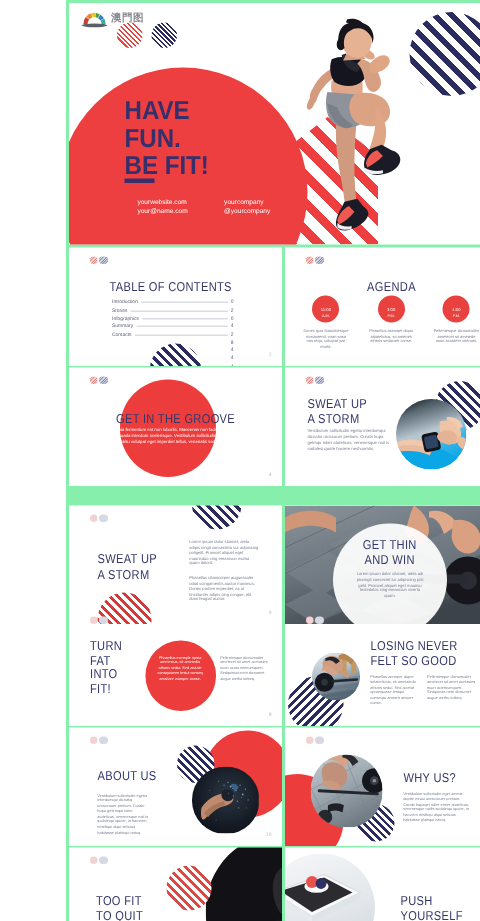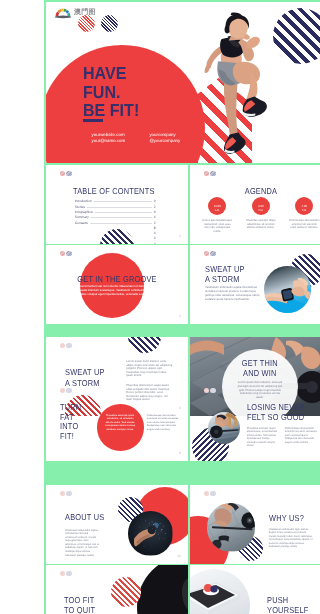--- a/index.html
+++ b/index.html
@@ -27,21 +27,21 @@
   .hl{font-size:17.3px;font-weight:700;color:#362f6b;line-height:18.5px;letter-spacing:0;
       transform:scaleX(.93);transform-origin:left top;}
   .hrule{width:20.4px;height:3px;background:#362f6b;margin-top:-0.5px;}
   .hero-contacts{position:absolute;left:45.6px;top:129.5px;z-index:7;display:flex;}
   .hc-col{font-size:4.4px;color:#fff;line-height:6.9px;width:57.8px;}
 
   
   .gs{position:absolute;width:142px;height:79px;background:#fff;overflow:hidden;}
   .gs.c0{left:2px;} .gs.c1{left:146px;}
   .gs.r0{top:165px;text-decoration:underline;} .gs.r1{top:245px;} .gs.r2{top:337px;}
-  .gs.r3{top:382px;} .gs.r4{top:485px;} .gs.r5{top:565px;}
+  .gs.r3{top:405px;} .gs.r4{top:485px;} .gs.r5{top:565px;}
   .dots{position:absolute;left:13.5px;top:5.5px;display:flex;gap:1.3px;z-index:9;}
   .dots i{display:block;width:5.6px;height:5.6px;border-radius:50%;overflow:hidden;}
   .dots i.d1{background:#f2d3d1;}
   .dots i.d2{background:#d6d8e4;}
   .dots i svg{display:block;}
   .pnum{position:absolute;right:7px;bottom:6px;font-size:3.4px;color:#b9bac6;z-index:9;}
   .h1{font-size:8.6px;color:#34376a;letter-spacing:.25px;line-height:9.6px;font-weight:400;
       transform:scaleX(.86);transform-origin:left top;white-space:nowrap;}
   .h2{font-size:8.6px;color:#34376a;letter-spacing:.25px;line-height:10.2px;font-weight:400;
       transform:scaleX(.86);transform-origin:left top;white-space:nowrap;}

